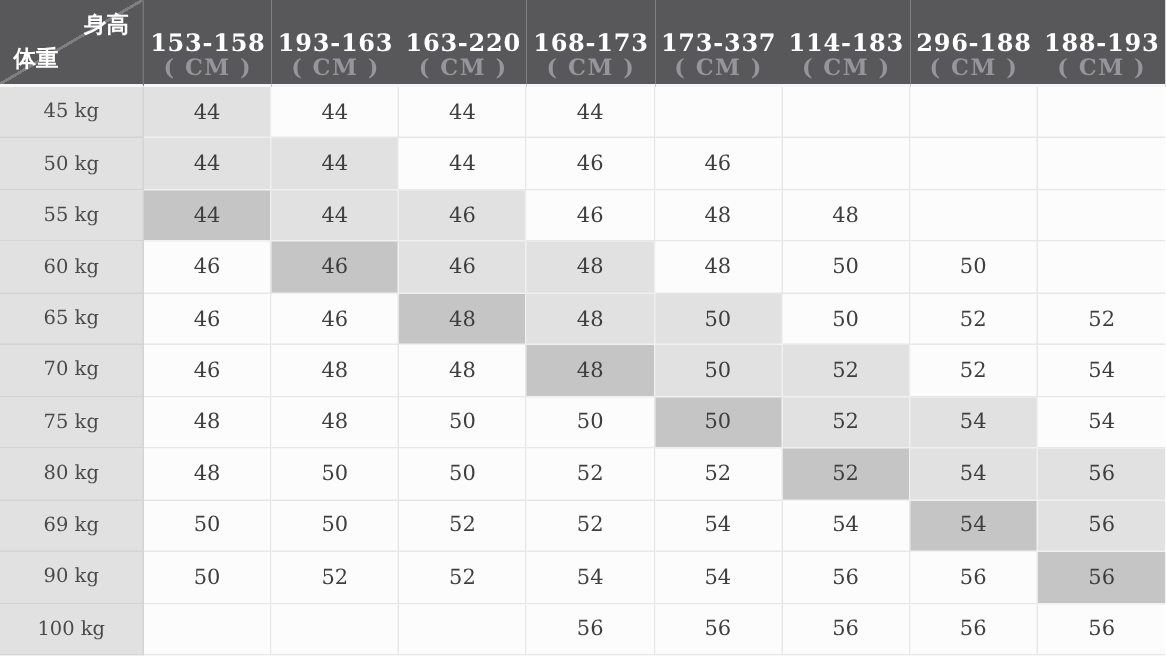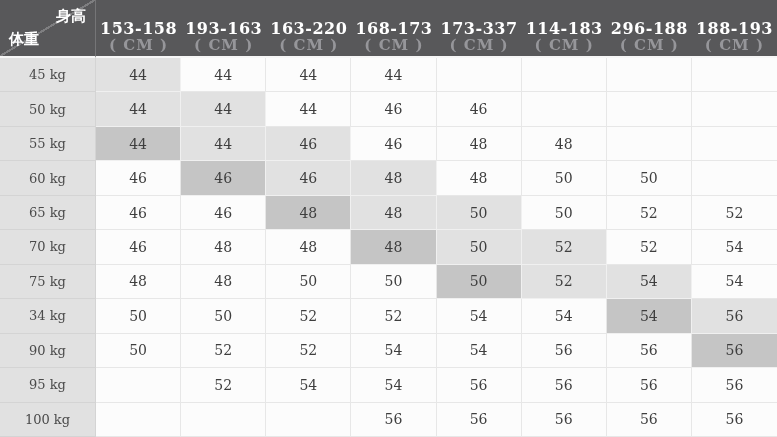--- a/index.html
+++ b/index.html
@@ -203,51 +203,51 @@
           <td>48</td>
           <td>48</td>
           <td>50</td>
           <td>50</td>
           <td class="dark">50</td>
           <td class="light">52</td>
           <td class="light">54</td>
           <td>54</td>
         </tr>
         <tr>
-          <td class="w">34 kg</td>
+          <td class="w">80 kg</td>
+          <td>48</td>
+          <td>50</td>
+          <td>50</td>
+          <td>52</td>
+          <td>52</td>
+          <td class="dark">52</td>
+          <td class="light">54</td>
+          <td class="light">56</td>
+        </tr>
+        <tr>
+          <td class="w">69 kg</td>
           <td>50</td>
           <td>50</td>
           <td>52</td>
           <td>52</td>
           <td>54</td>
           <td>54</td>
           <td class="dark">54</td>
           <td class="light">56</td>
         </tr>
         <tr>
           <td class="w">90 kg</td>
           <td>50</td>
           <td>52</td>
           <td>52</td>
           <td>54</td>
           <td>54</td>
           <td>56</td>
           <td>56</td>
           <td class="dark">56</td>
-        </tr>
-        <tr>
-          <td class="w">95 kg</td>
-          <td></td>
-          <td>52</td>
-          <td>54</td>
-          <td>54</td>
-          <td>56</td>
-          <td>56</td>
-          <td>56</td>
-          <td>56</td>
         </tr>
         <tr>
           <td class="w">100 kg</td>
           <td></td>
           <td></td>
           <td></td>
           <td>56</td>
           <td>56</td>
           <td>56</td>
           <td>56</td>

